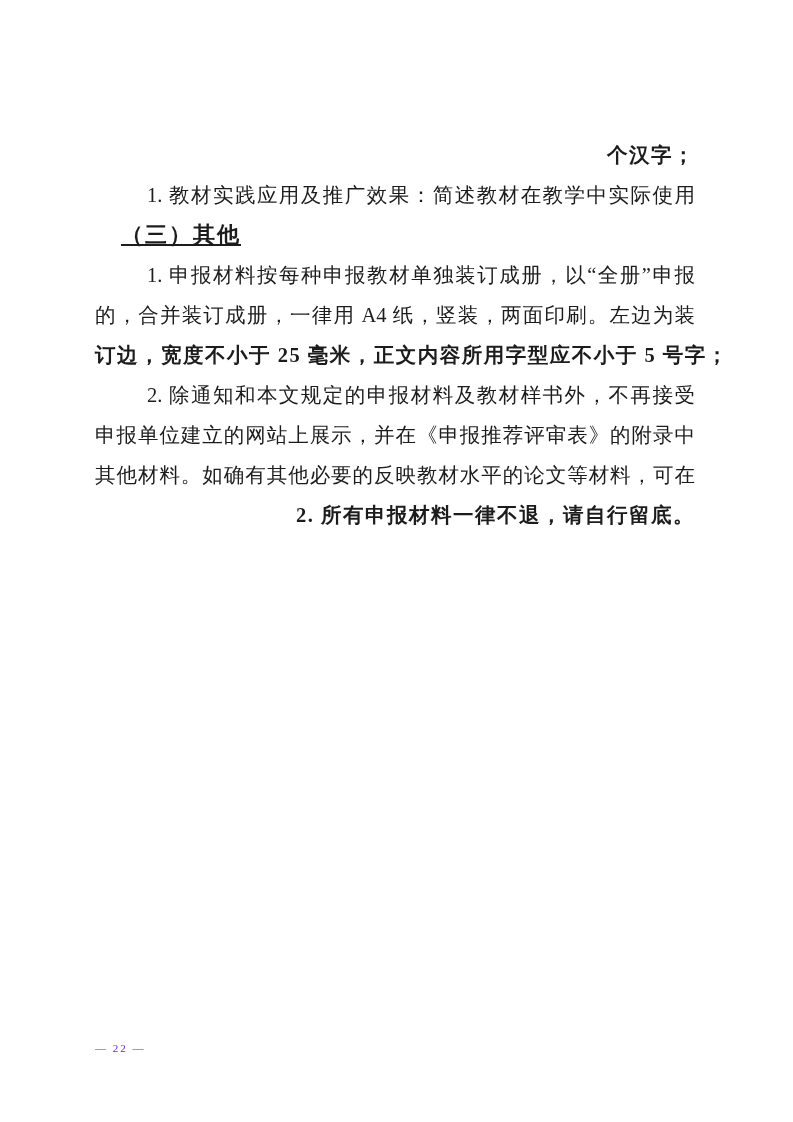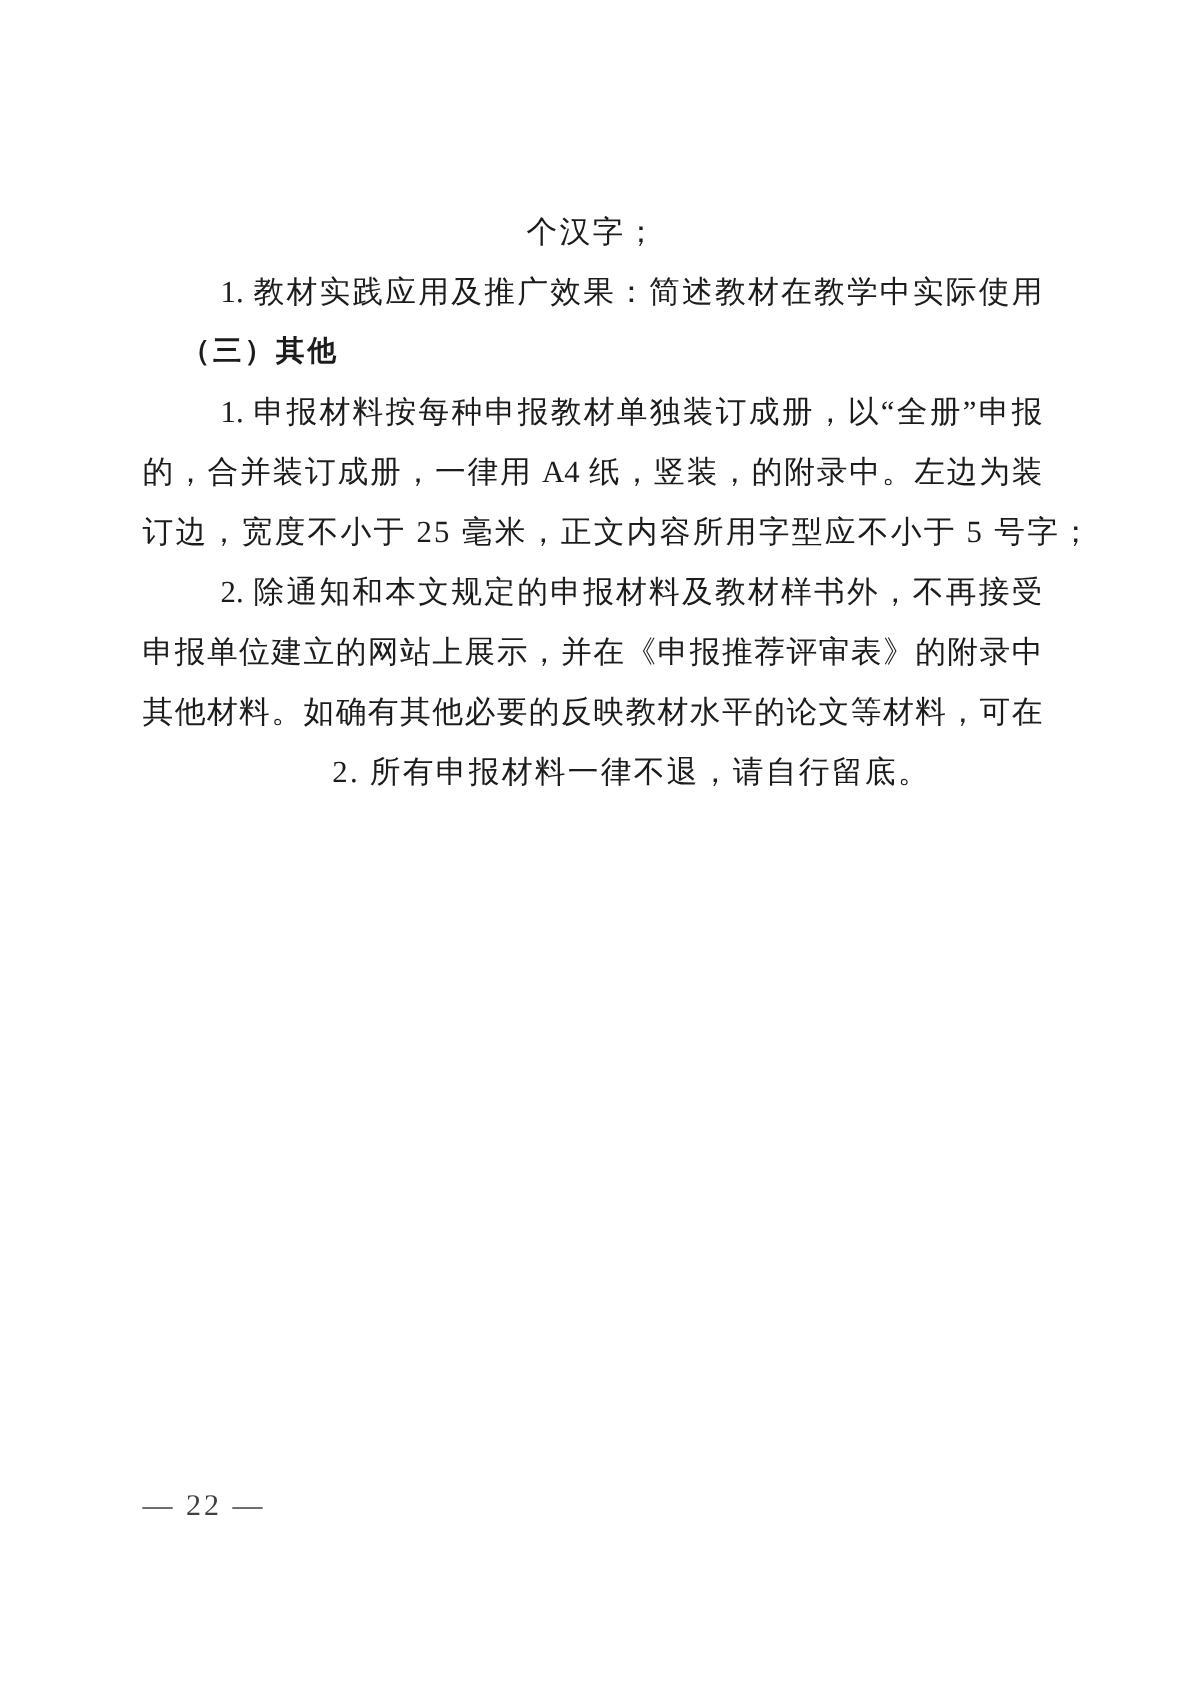--- a/index.html
+++ b/index.html
@@ -28,61 +28,63 @@
     font-size: 20.5px;
   }
   
   .jfull {
     text-align: justify;
     text-align-last: justify;
     text-justify: inter-character;
   }
   
   .last {
-    text-align: center;
+    text-align: right;
     letter-spacing: 1.5px;
     white-space: nowrap;
+    font-weight: bold;
   }
   .ind {
     text-indent: 52px;
   }
   .heading {
     font-family: "Liberation Sans", "DejaVu Sans", sans-serif;
     font-weight: 700;
-    font-size: 19px;
+    font-size: 22px;
     text-indent: 26px;
     letter-spacing: 2px;
     white-space: nowrap;
+    text-decoration: underline;
   }
   .page-number {
     position: absolute;
     left: 95px;
-    top: 992px;
-    font-size: 20px;
+    top: 1036px;
+    font-size: 11px;
     line-height: 24px;
-    color: #404040;
+    color: #6d28d9;
     letter-spacing: 2px;
     white-space: nowrap;
   }
 </style>
 </head>
 <body>
 
 <div class="page">
 
   <div class="content">
 
     <div class="line last">个汉字；</div>
 
     <div class="line jfull ind">1. 教材实践应用及推广效果：简述教材在教学中实际使用</div>
 
     <div class="line heading">（三）其他</div>
 
     <div class="line jfull ind">1. 申报材料按每种申报教材单独装订成册，以“全册”申报</div>
-    <div class="line jfull">的，合并装订成册，一律用 A4 纸，竖装，的附录中。左边为装</div>
+    <div class="line jfull">的，合并装订成册，一律用 A4 纸，竖装，两面印刷。左边为装</div>
     <div class="line last">订边，宽度不小于 25 毫米，正文内容所用字型应不小于 5 号字；</div>
 
     <div class="line jfull ind">2. 除通知和本文规定的申报材料及教材样书外，不再接受</div>
     <div class="line jfull">申报单位建立的网站上展示，并在《申报推荐评审表》的附录中</div>
     <div class="line jfull">其他材料。如确有其他必要的反映教材水平的论文等材料，可在</div>
 
     <div class="line last ind">2. 所有申报材料一律不退，请自行留底。</div>
 
   </div>
 

